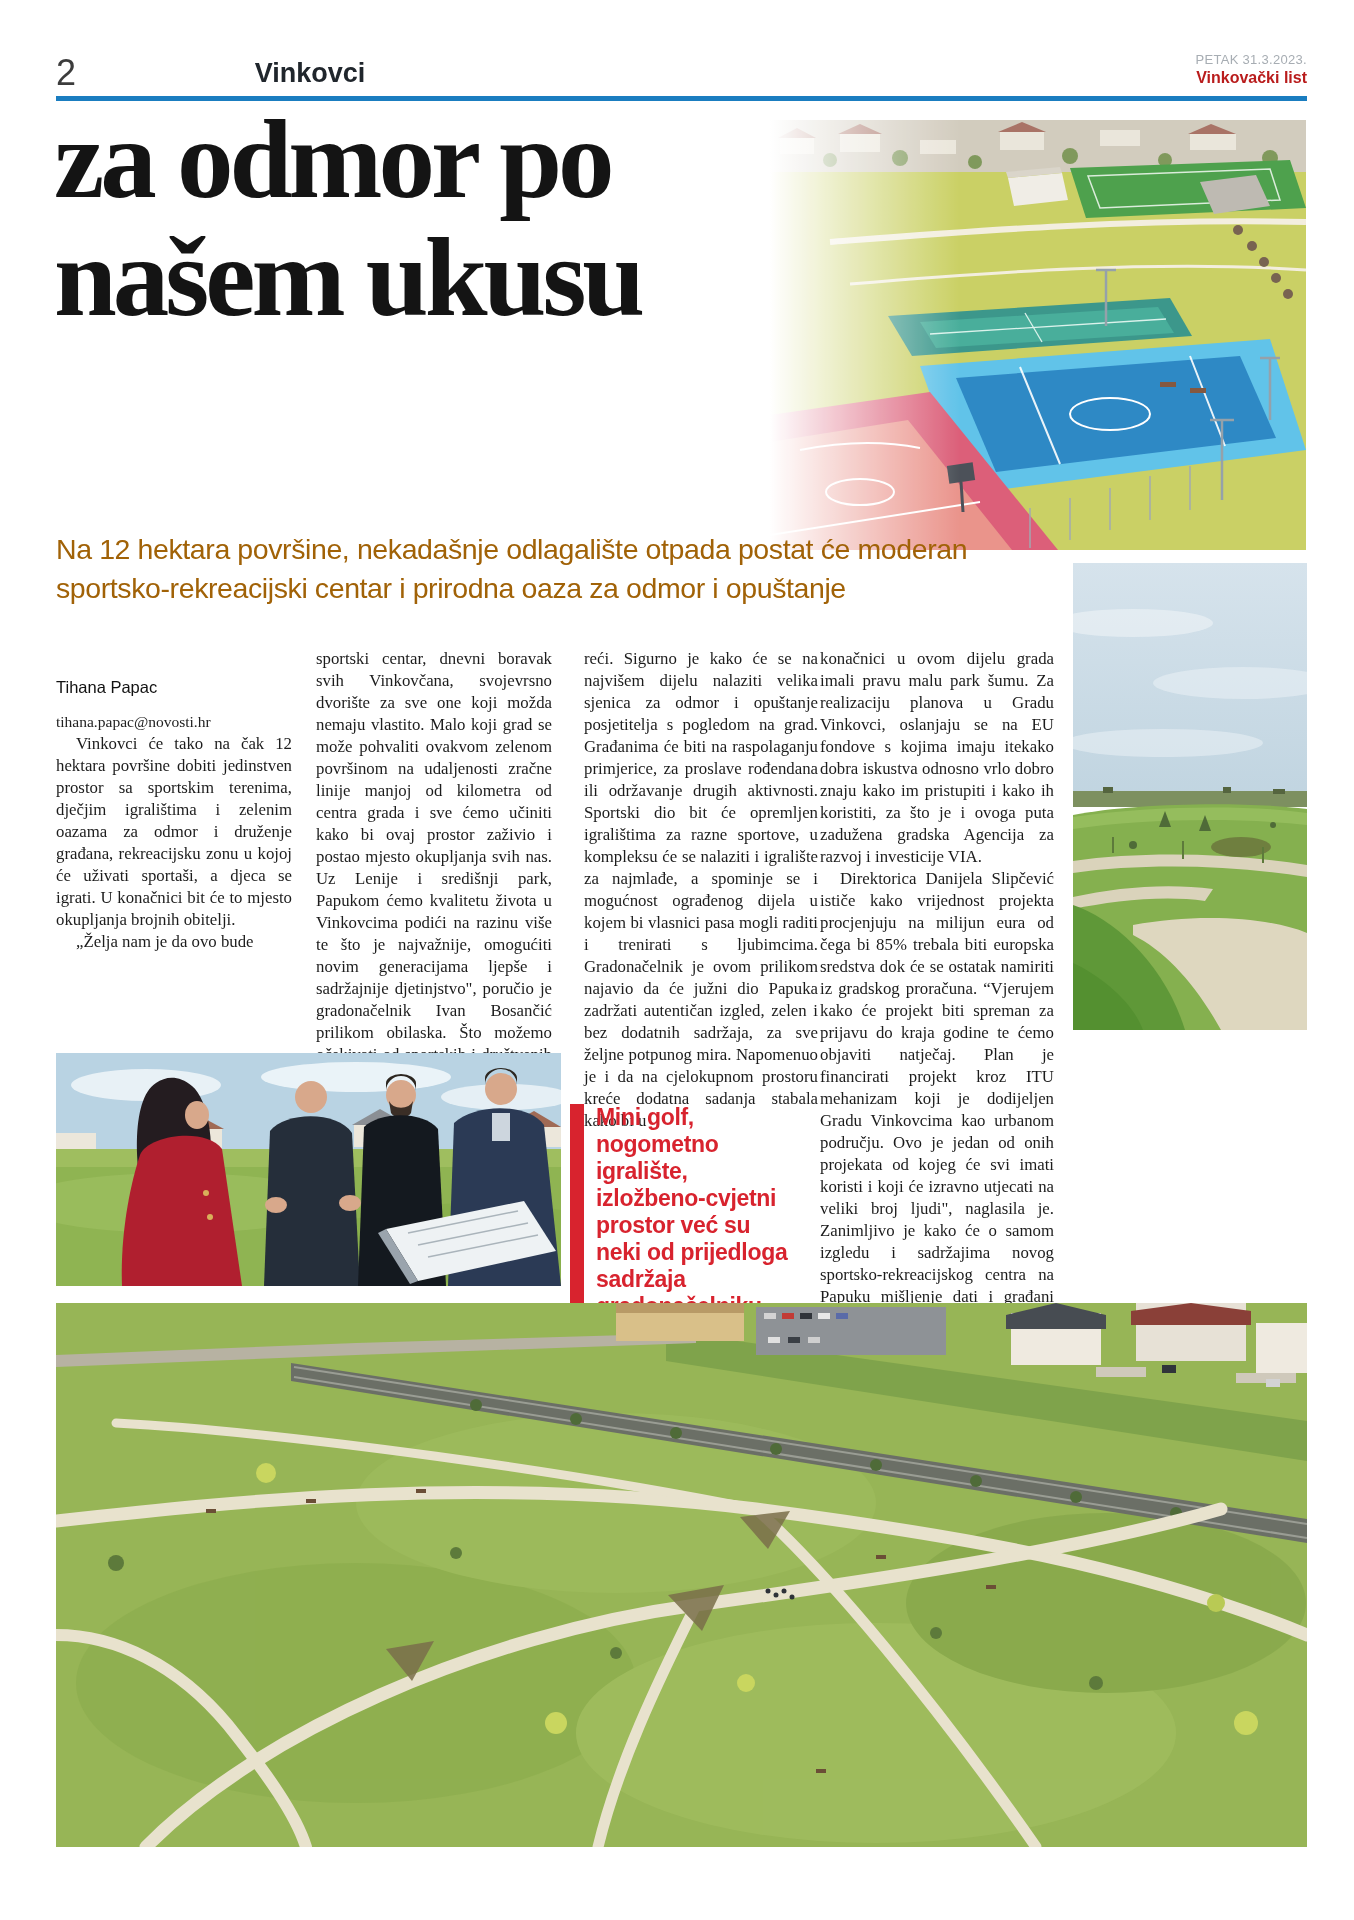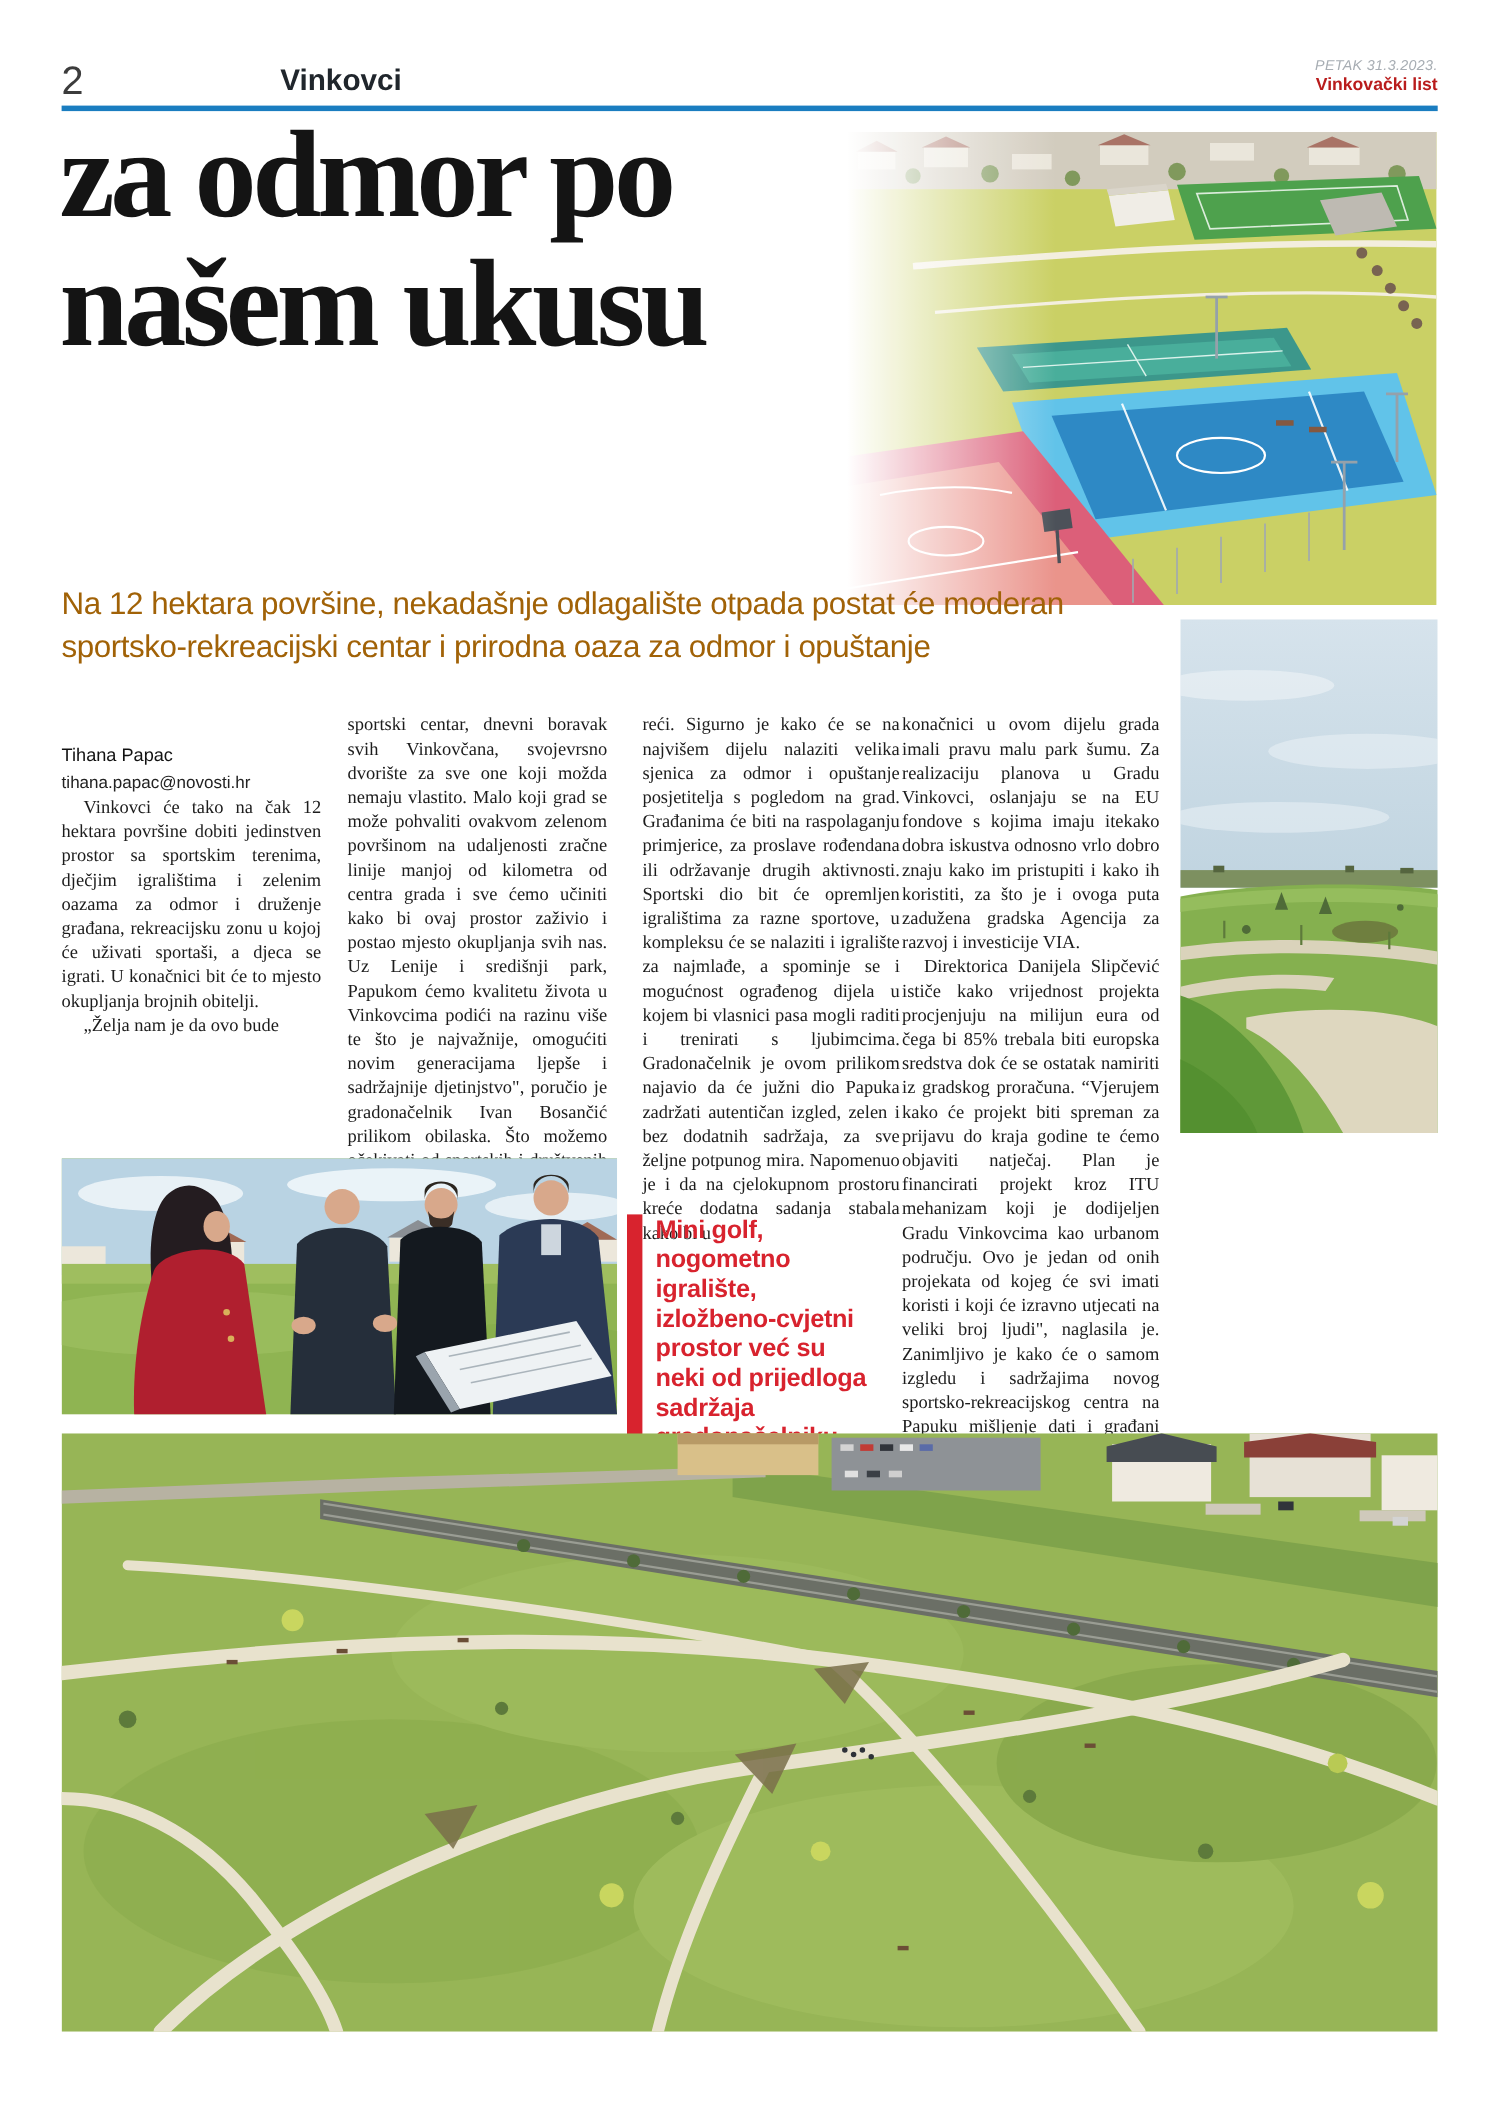--- a/index.html
+++ b/index.html
@@ -4,21 +4,21 @@
 <style>
   html,body{margin:0;padding:0;background:#e8e8e8;}
   .page{position:relative;width:1354px;height:1920px;background:#ffffff;margin:0 auto;overflow:hidden;
         font-family:"Liberation Serif", serif;color:#1b1b1b;}
   
   .pagenum{position:absolute;left:56px;top:52px;font-family:"Liberation Sans",sans-serif;
            font-weight:400;font-size:36px;color:#3c3c3c;}
   .section{position:absolute;left:240px;top:58px;width:140px;text-align:center;
            font-family:Liberation Sans, sans-serif;font-weight:700;font-size:27px;color:#20262c;}
   .masthead{position:absolute;right:47px;top:52px;text-align:right;font-family:"Liberation Sans",sans-serif;}
-  .masthead .date{font-size:13px;color:#a7adb3;letter-spacing:.3px;font-style:italic;}
+  .masthead .date{font-size:13px;color:#a7adb3;letter-spacing:.3px;}
   .masthead .pub{font-size:16px;font-weight:700;color:#b91c1c;margin-top:2px;}
   .rule{position:absolute;left:56px;top:96px;width:1251px;height:5px;background:#1a7dc0;}
   
   .headline{position:absolute;left:54px;top:100px;z-index:4;font-family:"Liberation Serif",serif;
             font-weight:700;font-size:113px;line-height:1.045;letter-spacing:-4px;color:#141414;}
   .subhead{position:absolute;left:56px;top:530px;width:1000px;z-index:4;
            font-family:"Liberation Sans",sans-serif;font-size:28.5px;line-height:1.38;color:#a16207;letter-spacing:-.4px;}
   
   figure{margin:0;padding:0;position:absolute;}
   figure svg{display:block;width:100%;height:100%;}
@@ -29,21 +29,21 @@
   
   .col{position:absolute;top:648px;text-align:justify;font-size:16.8px;line-height:22px;color:#1c1c1c;}
   .col p{margin:0;}
   .col1{left:56px;width:236px;}
   .col2{left:316px;width:236px;}
   .col3{left:584px;width:234px;}
   .col4{left:820px;width:234px;}
   .lead{font-weight:700;font-size:17px;line-height:24px;text-indent:20px;}
   .byline{margin-top:28px;font-family:"Liberation Sans",sans-serif;}
   .byline .name{font-weight:400;font-size:16.5px;color:#111;}
-  .byline .mail{font-size:15.5px;color:#222;margin-top:3px;}
+  .byline .mail{font-size:15.5px;color:#222;margin-top:13px;font-family:Liberation Serif, serif;}
   .indent{text-indent:20px;}
   .mt{margin-top:24px;}
   
   .quote{position:absolute;left:570px;top:1104px;width:226px;border-left:14px solid #d8232e;
          padding-left:12px;box-sizing:border-box;font-family:"Liberation Sans",sans-serif;
          font-weight:700;font-size:23px;line-height:27px;color:#d8232e;letter-spacing:-.3px;}
 </style>
 </head>
 <body>
 

